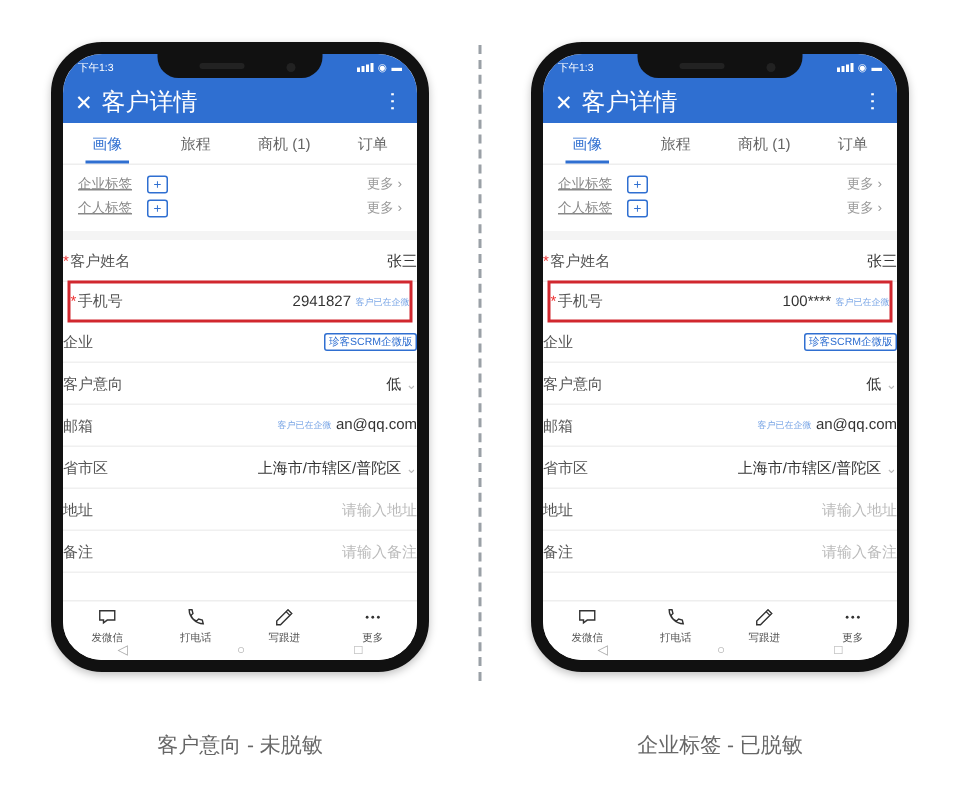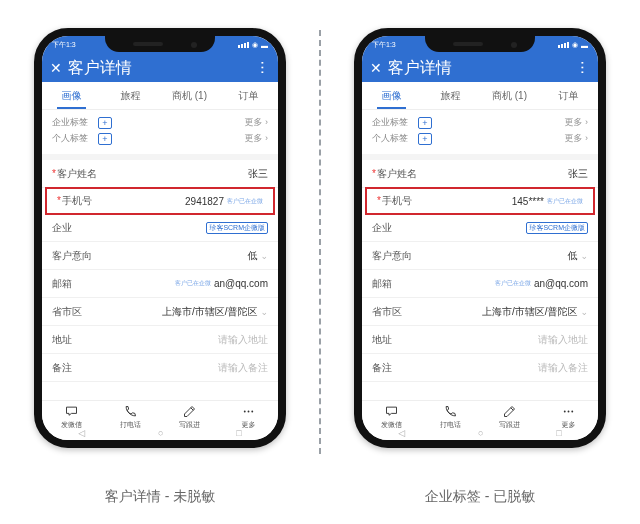--- a/index.html
+++ b/index.html
@@ -18,25 +18,25 @@
   .titlebar { height: 28px; background:#2f6fd1; color:#fff; display:flex; align-items:center; padding:0 8px; }
   .tb-x { font-size:14px; margin-right:6px; }
   .tb-title { font-size:16px; flex:1; font-weight:500; }
   .tb-more { font-size:14px; letter-spacing:1px; transform: rotate(90deg); }
   .tabs { display:flex; height:28px; border-bottom:1px solid #eee; font-size:10px; color:#666; }
   .tab { flex:1; display:flex; align-items:center; justify-content:center; position:relative; }
   .tab.active { color:#2f6fd1; }
   .tab.active::after { content:""; position:absolute; bottom:0; left:25%; right:25%; height:2px; background:#2f6fd1; }
   .tags { padding:6px 10px; font-size:9px; color:#888; }
   .tagrow { display:flex; align-items:center; margin-bottom:3px; }
-  .tagrow .lbl { width:46px; }
+  .tagrow .lbl { width:46px;text-decoration:underline; }
   .plus { width:14px; height:12px; border:1px solid #2f6fd1; color:#2f6fd1; display:inline-flex; align-items:center; justify-content:center; font-size:9px; border-radius:2px; margin-right:4px; }
   .tagrow .more { margin-left:auto; color:#999; font-size:9px; }
   .sep { height:6px; background:#f4f4f4; }
-  .row { display:flex; align-items:center; height:28px; padding:0 10px; font-size:10px; border-bottom:1px solid #f0f0f0; }
+  .row { display:flex; align-items:center; height:28px; padding:0 0; font-size:10px; border-bottom:1px solid #f0f0f0; }
   .row .k { color:#555; }
   .row .k .req { color:#e33; margin-right:1px; }
   .row .v { margin-left:auto; color:#333; display:flex; align-items:center; gap:3px; }
   .row .v .chev { color:#bbb; font-size:9px; }
   .row .v .ph { color:#bbb; }
   .badge { font-size:7px; color:#2f6fd1; border:1px solid #2f6fd1; padding:0 2px; border-radius:2px; }
   .badge-gray { font-size:6px; color:#7aa6e6; }
   .highlight { border:2px solid #d1272e; margin:-1px 3px; }
   .bottombar { position:absolute; bottom:0; left:0; right:0; height:40px; background:#fff; border-top:1px solid #eee; display:flex; padding-top:3px; }
   .bb { flex:1; display:flex; flex-direction:column; align-items:center; font-size:7px; color:#555; gap:1px; }
@@ -224,21 +224,21 @@
     <div class="row">
       <span class="k"><span class="req">*</span><span>客户姓名</span></span>
       <span class="v">
           <span>张三</span>
         </span>
     </div>
 
     <div class="row highlight">
       <span class="k"><span class="req">*</span><span>手机号</span></span>
       <span class="v">
-          <span>145****</span>
+          <span>100****</span>
           <span class="badge-gray">客户已在企微</span>
         </span>
     </div>
 
     <div class="row">
       <span class="k">企业</span>
       <span class="v">
           <span class="badge">珍客SCRM企微版</span>
         </span>
     </div>
@@ -306,14 +306,14 @@
       <div class="softkeys">
           <span>◁</span>
           <span>○</span>
           <span>□</span>
         </div>
     </div>
   </div>
 </div>
 
 <div class="divider-col"></div>
-<div class="caption cap-l">客户详情 - 未脱敏</div>
+<div class="caption cap-l">客户意向 - 未脱敏</div>
 <div class="caption cap-r">企业标签 - 已脱敏</div>
 
 </body></html>

